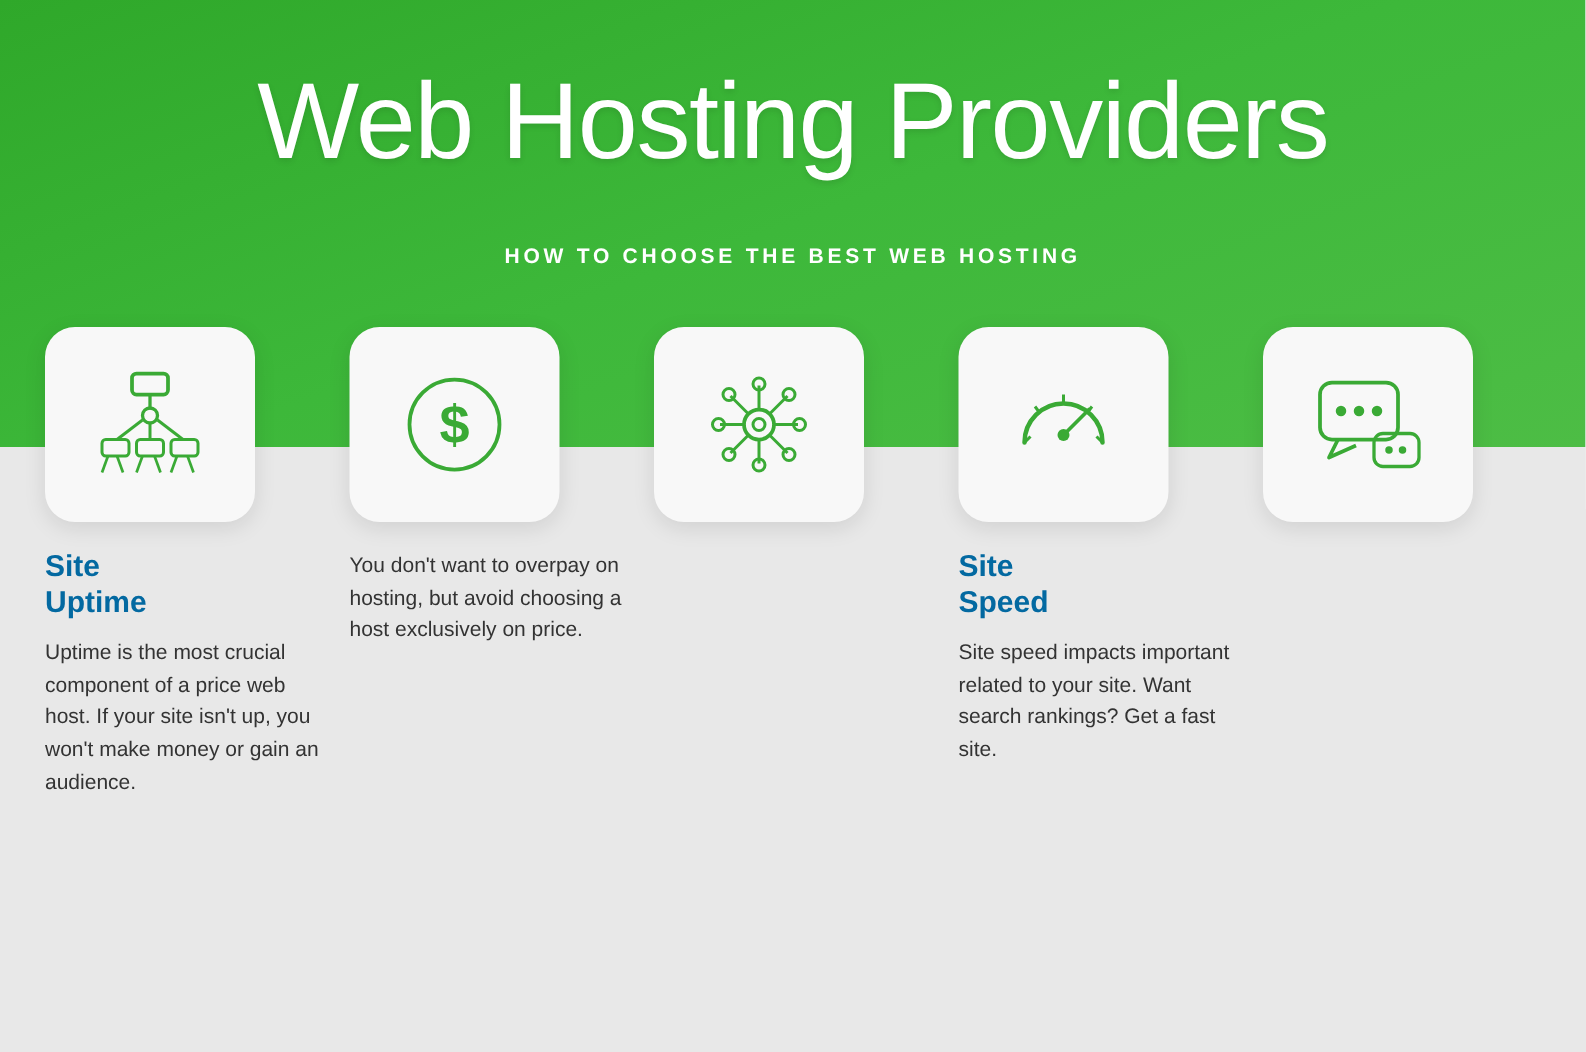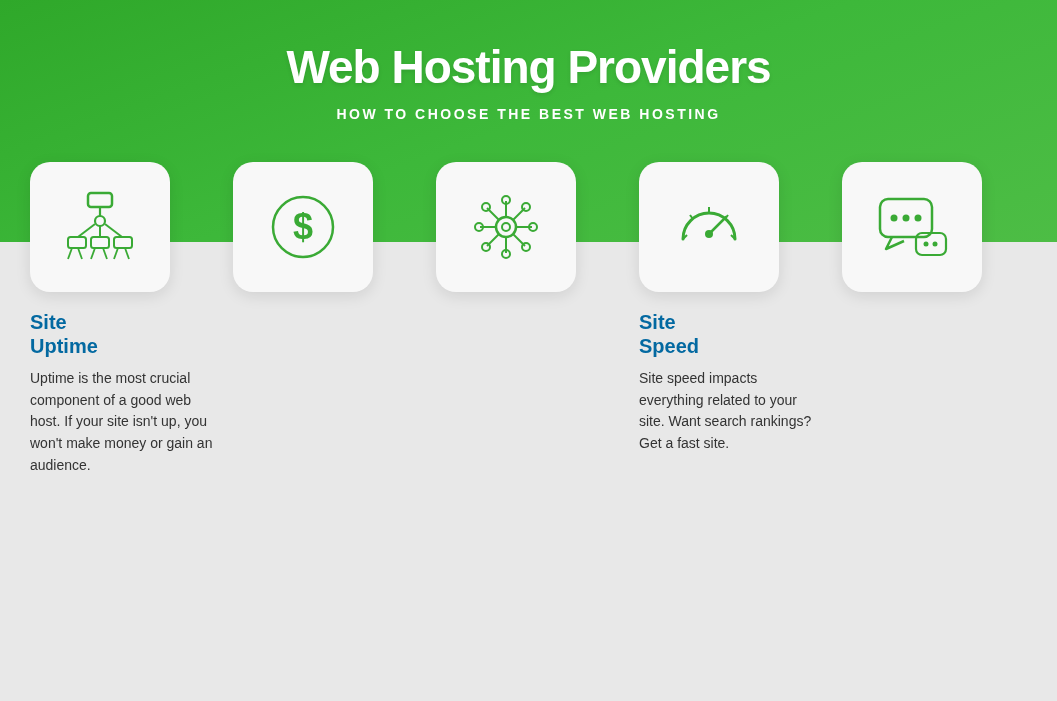--- a/index.html
+++ b/index.html
@@ -25,35 +25,36 @@
       flex-direction: column;
       align-items: center;
       justify-content: center;
       padding: 40px 20px 120px 20px;
       position: relative;
       flex-shrink: 0;
     }
 
     .main-title {
       color: #ffffff;
-      font-size: 46px;
-      font-weight: 700;
+      font-size: 72px;
+      font-weight: 400;
       text-align: center;
       letter-spacing: -1px;
       text-shadow: 0 2px 4px rgba(0,0,0,0.1);
       margin-bottom: 12px;
     }
 
     .subtitle {
       color: #ffffff;
       font-size: 14px;
       font-weight: 700;
       letter-spacing: 2.5px;
       text-align: center;
       text-transform: uppercase;
+      margin-top: 28px;
     }
 
     .content-section {
       background: #e8e8e8;
       flex: 1;
       padding: 0 30px 30px 30px;
       display: flex;
       align-items: flex-start;
       justify-content: center;
       position: relative;
@@ -138,30 +139,31 @@
 
             <line x1="12" y1="61" x2="8" y2="72" stroke="#3aaa35" stroke-width="1.8"></line>
             <line x1="18" y1="61" x2="22" y2="72" stroke="#3aaa35" stroke-width="1.8"></line>
             <line x1="35" y1="61" x2="31" y2="72" stroke="#3aaa35" stroke-width="1.8"></line>
             <line x1="43" y1="61" x2="47" y2="72" stroke="#3aaa35" stroke-width="1.8"></line>
             <line x1="58" y1="61" x2="54" y2="72" stroke="#3aaa35" stroke-width="1.8"></line>
             <line x1="65" y1="61" x2="69" y2="72" stroke="#3aaa35" stroke-width="1.8"></line>
           </svg>
         </div>
         <h3 class="card-title">Site<br>Uptime</h3>
-        <p class="card-desc">Uptime is the most crucial component of a good web host. If your site isn't up, you won't make money or gain an audience.</p>
+        <p class="card-desc">Uptime is the most crucial component of a price web host. If your site isn't up, you won't make money or gain an audience.</p>
       </div>
 
       <div class="card">
         <div class="icon-box">
           <svg class="icon" viewBox="0 0 80 80" fill="none" xmlns="http://www.w3.org/2000/svg">
             <circle cx="40" cy="40" r="30" stroke="#3aaa35" stroke-width="2.5" fill="none"></circle>
             <text x="40" y="52" text-anchor="middle" font-size="36" font-weight="bold" fill="#3aaa35" font-family="Arial">$</text>
           </svg>
         </div>
+        <p class="card-desc">You don't want to overpay on hosting, but avoid choosing a host exclusively on price.</p>
       </div>
 
       <div class="card">
         <div class="icon-box">
           <svg class="icon" viewBox="0 0 80 80" fill="none" xmlns="http://www.w3.org/2000/svg">
 
             <circle cx="40" cy="40" r="10" stroke="#3aaa35" stroke-width="2.5" fill="none"></circle>
             <circle cx="40" cy="40" r="4" stroke="#3aaa35" stroke-width="2" fill="none"></circle>
 
             <line x1="40" y1="30" x2="40" y2="14" stroke="#3aaa35" stroke-width="2"></line>
@@ -196,21 +198,21 @@
             <line x1="40" y1="20" x2="40" y2="25" stroke="#3aaa35" stroke-width="2"></line>
             <line x1="59" y1="28" x2="56" y2="32" stroke="#3aaa35" stroke-width="2"></line>
             <line x1="66" y1="52" x2="62" y2="48" stroke="#3aaa35" stroke-width="2"></line>
 
             <line x1="40" y1="47" x2="57" y2="30" stroke="#3aaa35" stroke-width="2.5" stroke-linecap="round"></line>
 
             <circle cx="40" cy="47" r="4" fill="#3aaa35"></circle>
           </svg>
         </div>
         <h3 class="card-title">Site<br>Speed</h3>
-        <p class="card-desc">Site speed impacts everything related to your site. Want search rankings? Get a fast site.</p>
+        <p class="card-desc">Site speed impacts important related to your site. Want search rankings? Get a fast site.</p>
       </div>
 
       <div class="card">
         <div class="icon-box">
           <svg class="icon" viewBox="0 0 80 80" fill="none" xmlns="http://www.w3.org/2000/svg">
 
             <rect x="8" y="12" width="52" height="38" rx="8" stroke="#3aaa35" stroke-width="2.5" fill="none"></rect>
 
             <circle cx="22" cy="31" r="3.5" fill="#3aaa35"></circle>
             <circle cx="34" cy="31" r="3.5" fill="#3aaa35"></circle>

